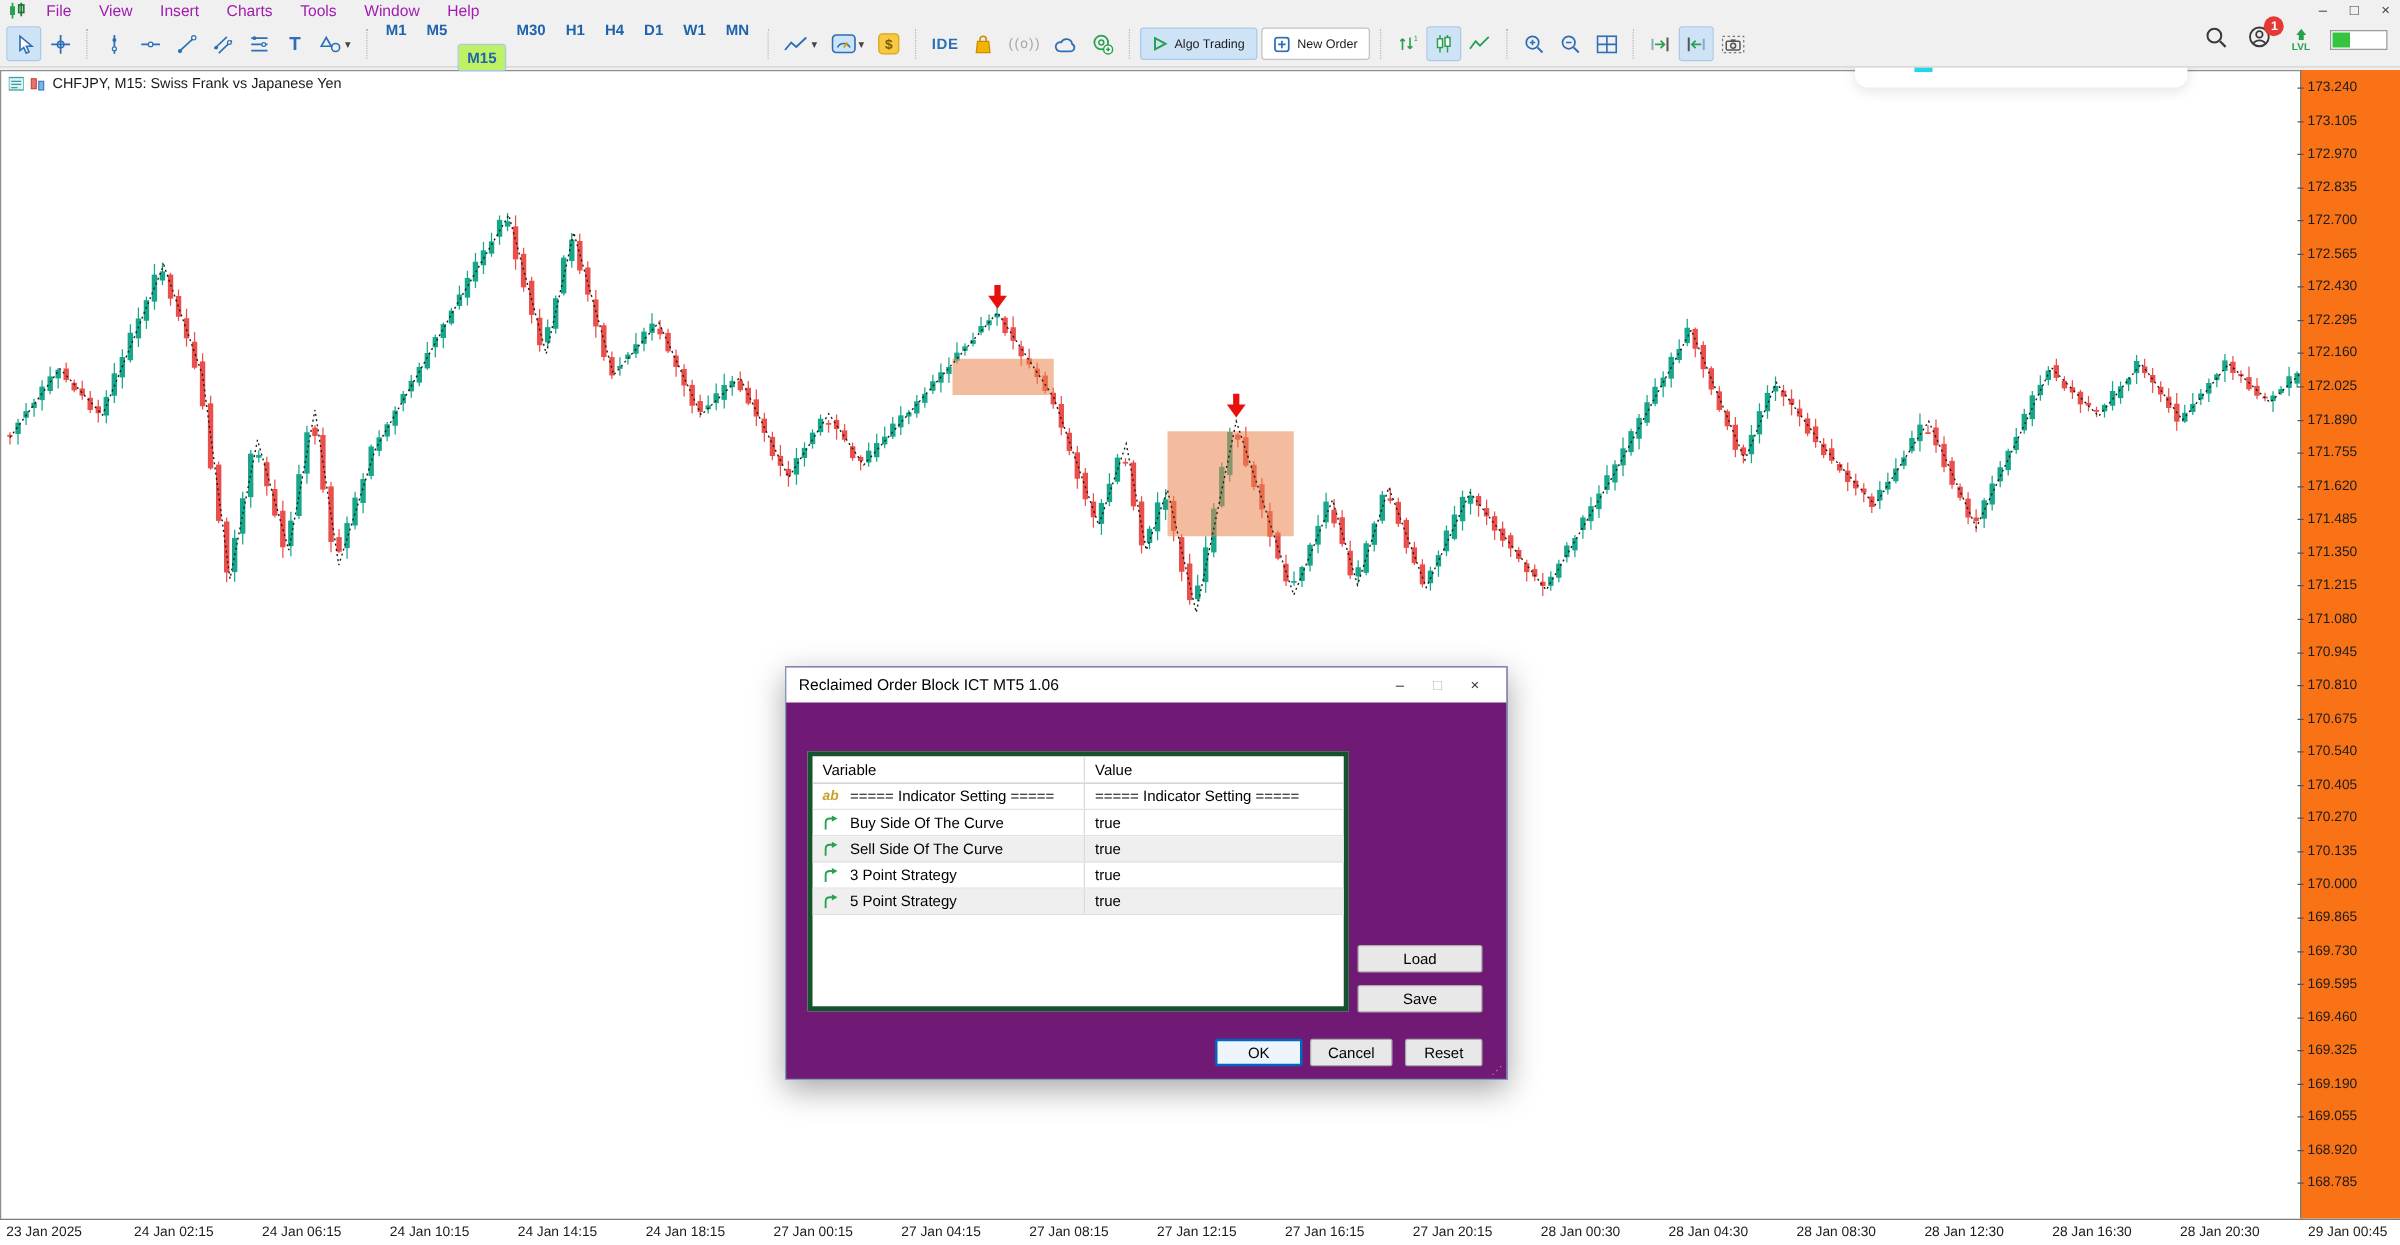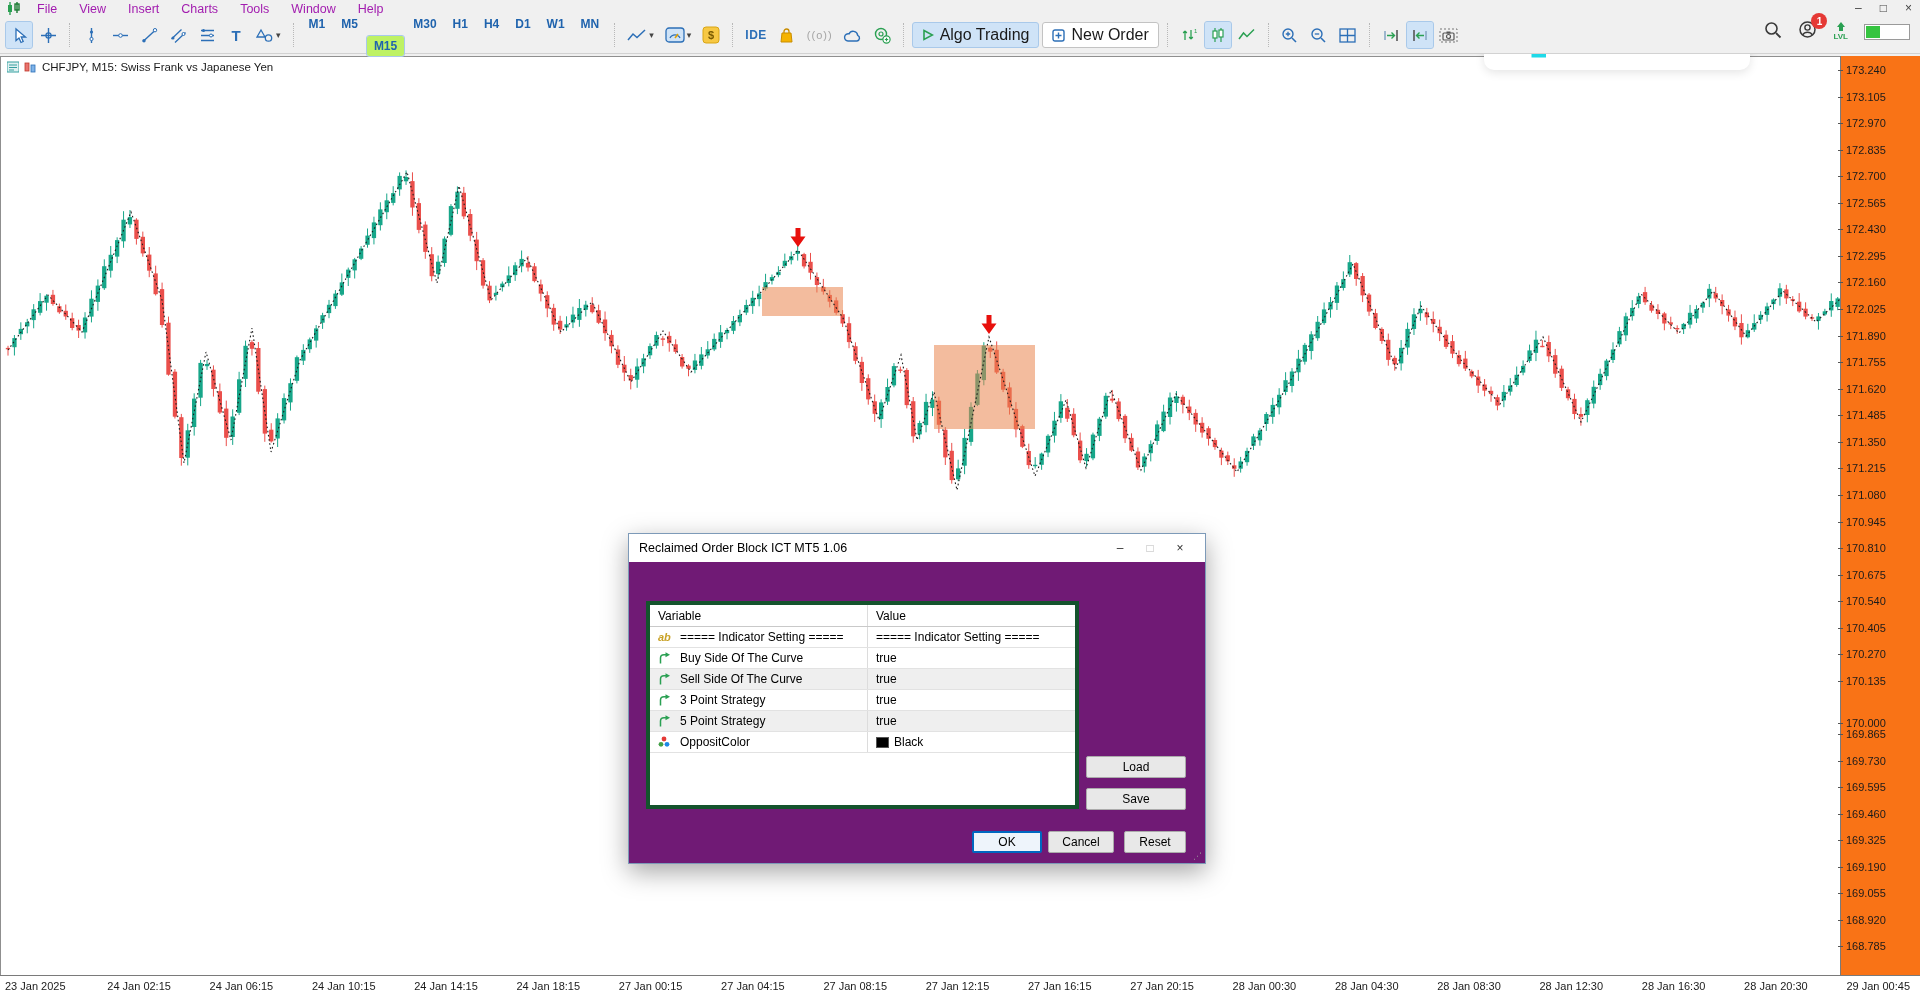--- a/index.html
+++ b/index.html
@@ -13,21 +13,21 @@
   #win-controls span { cursor:default; }
 
   
   #toolbar { position:absolute; top:17px; left:0; right:0; height:37px; background:#f0f0f0; border-bottom:1px solid #d2d2d2; display:flex; align-items:center; padding-left:6px; gap:3px; z-index:6; }
   .tool { width:26px; height:26px; display:flex; align-items:center; justify-content:center; border-radius:2px; }
   .tool.active { background:#cfe3f7; outline:1px solid #a9c9ea; }
   .tool-wide { width:auto; padding:0 4px; }
   .sep { width:1px; height:24px; border-left:1px dotted #b8b8b8; margin:0 5px; }
   .tf-btn { padding:3px 7px; color:#1f63ad; font-weight:bold; font-size:12px; border-radius:2px; cursor:default; }
   .tf-btn.active { background:#bef264; outline:1px solid #a9c9ea;margin-top:22px; }
-  .pill { display:flex; align-items:center; gap:6px; height:26px; padding:0 9px; border-radius:3px; font-size:16px; color:#1a1a1a; background:#fff; border:1px solid #c3c3c3; }
+  .pill { display:flex; align-items:center; gap:6px; height:26px; padding:0 9px; border-radius:3px; font-size:10px; color:#1a1a1a; background:#fff; border:1px solid #c3c3c3; }
   .pill.active { background:#cfe3f7; border:1px solid #a9c9ea; }
   .ide-label { color:#2c6fb7; font-weight:bold; font-size:12px; letter-spacing:0.5px; }
   .signals { color:#a5a5a5; font-size:11px; letter-spacing:1px; }
   .ddown { color:#444; font-size:9px; margin-left:2px; }
 
   
   #toolbar-right { position:absolute; top:20px; right:10px; display:flex; align-items:center; gap:16px; z-index:8; }
   #notif { position:relative; }
   #notif .badge { position:absolute; top:-7px; right:-10px; background:#e53935; color:#fff; font-size:10px; font-weight:bold; width:16px; height:16px; border-radius:50%; display:flex; align-items:center; justify-content:center; }
   #lvl { display:flex; flex-direction:column; align-items:center; color:#2aa052; font-size:8px; font-weight:bold; line-height:1; }
@@ -942,21 +942,21 @@
       <div class="price-label" style="top: 379.84px;">171.350</div>
       <div class="price-label" style="top: 406.4px;">171.215</div>
       <div class="price-label" style="top: 432.96px;">171.080</div>
       <div class="price-label" style="top: 459.52px;">170.945</div>
       <div class="price-label" style="top: 486.08px;">170.810</div>
       <div class="price-label" style="top: 512.64px;">170.675</div>
       <div class="price-label" style="top: 539.2px;">170.540</div>
       <div class="price-label" style="top: 565.76px;">170.405</div>
       <div class="price-label" style="top: 592.32px;">170.270</div>
       <div class="price-label" style="top: 618.88px;">170.135</div>
-      <div class="price-label" style="top: 645.44px; margin-top: 16px;">170.000</div>
+      <div class="price-label" style="top: 645.44px;">170.000</div>
       <div class="price-label" style="top: 672px;">169.865</div>
       <div class="price-label" style="top: 698.56px;">169.730</div>
       <div class="price-label" style="top: 725.12px;">169.595</div>
       <div class="price-label" style="top: 751.68px;">169.460</div>
       <div class="price-label" style="top: 778.24px;">169.325</div>
       <div class="price-label" style="top: 804.8px;">169.190</div>
       <div class="price-label" style="top: 831.36px;">169.055</div>
       <div class="price-label" style="top: 857.92px;">168.920</div>
       <div class="price-label" style="top: 884.48px;">168.785</div>
     </div>
@@ -1054,36 +1054,20 @@
                 <path d="M2.5 11.5 V6 C2.5 3.8 4 2.8 6 2.8 H8.5" fill="none" stroke="#2aa052" stroke-width="1.5"></path>
                 <path d="M7.5 0.3 L12 2.8 L7.5 5.3 Z" fill="#2aa052"></path>
               </svg>
             </span>
             <span>5 Point Strategy</span>
           </div>
           <div class="tcell-val">
             <span>true</span>
           </div>
         </div>
-        <div class="trow">
-          <div class="tcell-var">
-            <span style="display: inline-flex; width: 16px;">
-              <svg width="12" height="12" viewBox="0 0 12 12">
-                <circle cx="6" cy="3" r="2.4" fill="#e53935"></circle>
-                <circle cx="3" cy="8.3" r="2.4" fill="#43a047"></circle>
-                <circle cx="9" cy="8.3" r="2.4" fill="#1e88e5"></circle>
-              </svg>
-            </span>
-            <span>OppositColor</span>
-          </div>
-          <div class="tcell-val">
-            <span class="swatch" style="background: rgb(0, 0, 0);"></span>
-            <span>Black</span>
-          </div>
-        </div>
       </div>
     <div class="btn" id="btn-load">Load</div>
     <div class="btn" id="btn-save">Save</div>
     <div class="btn" id="btn-ok">OK</div>
     <div class="btn" id="btn-cancel">Cancel</div>
     <div class="btn" id="btn-reset">Reset</div>
     <div id="dlg-grip">⋰</div>
   </div>
 
 </div>

